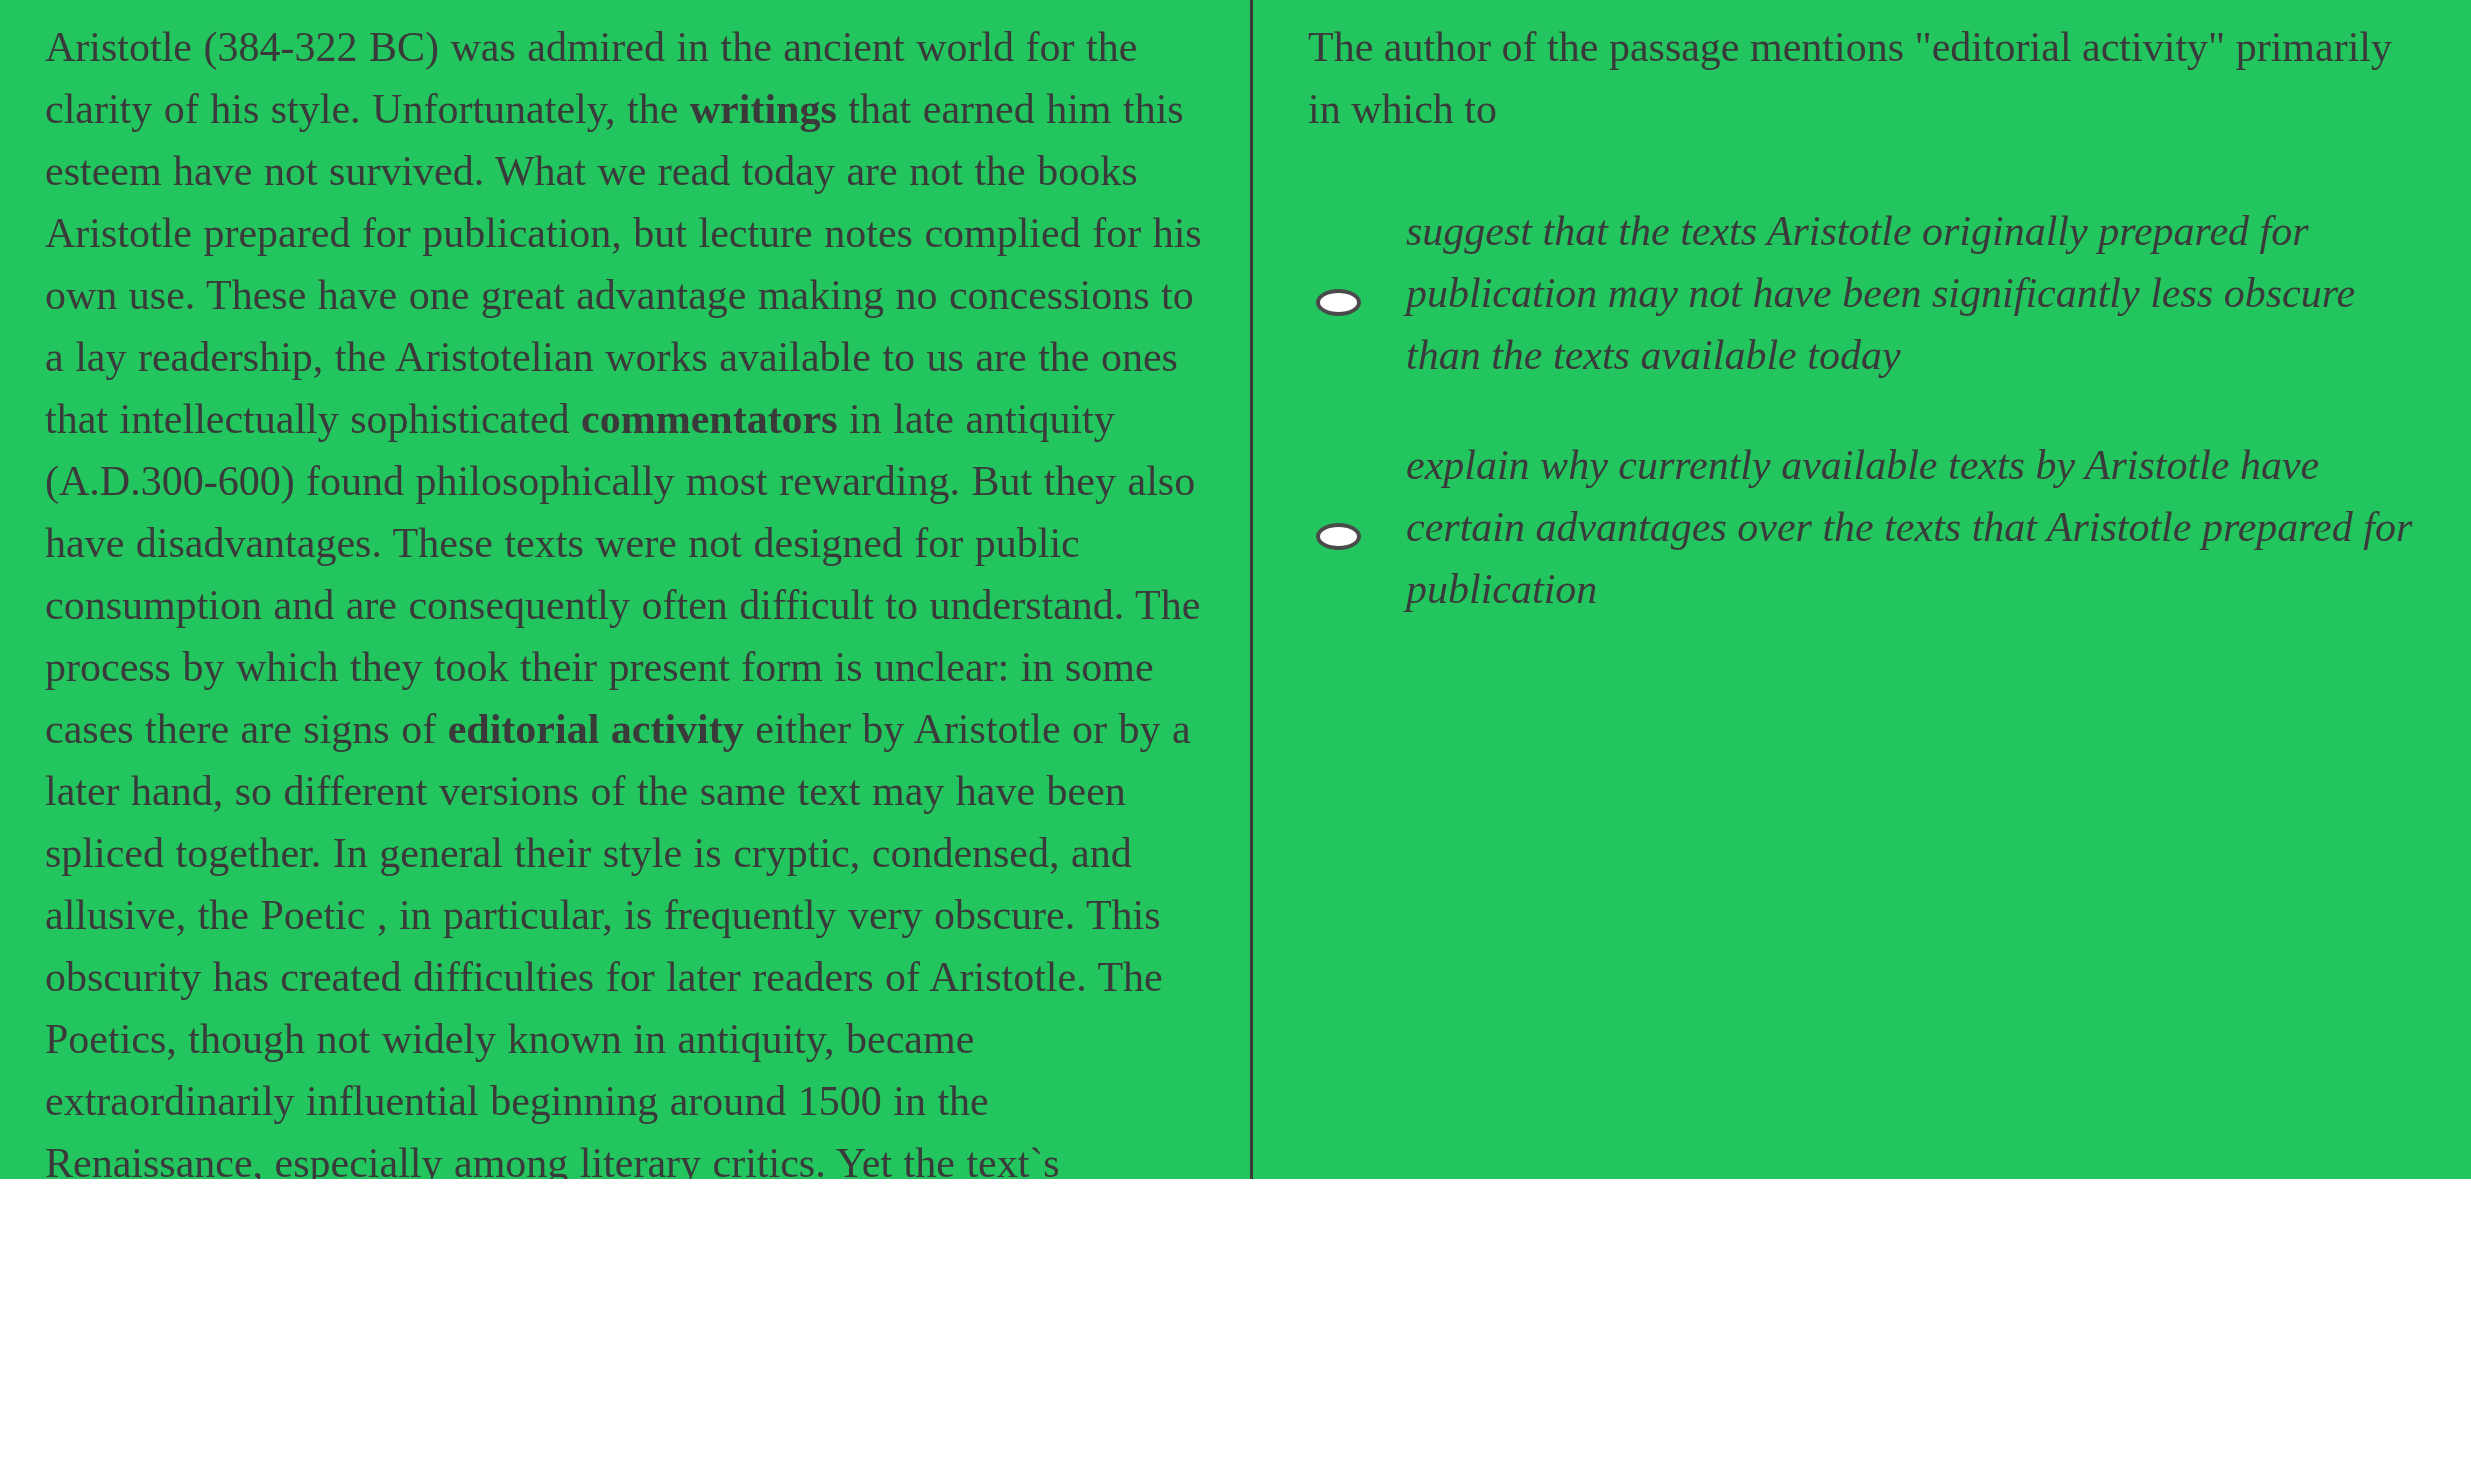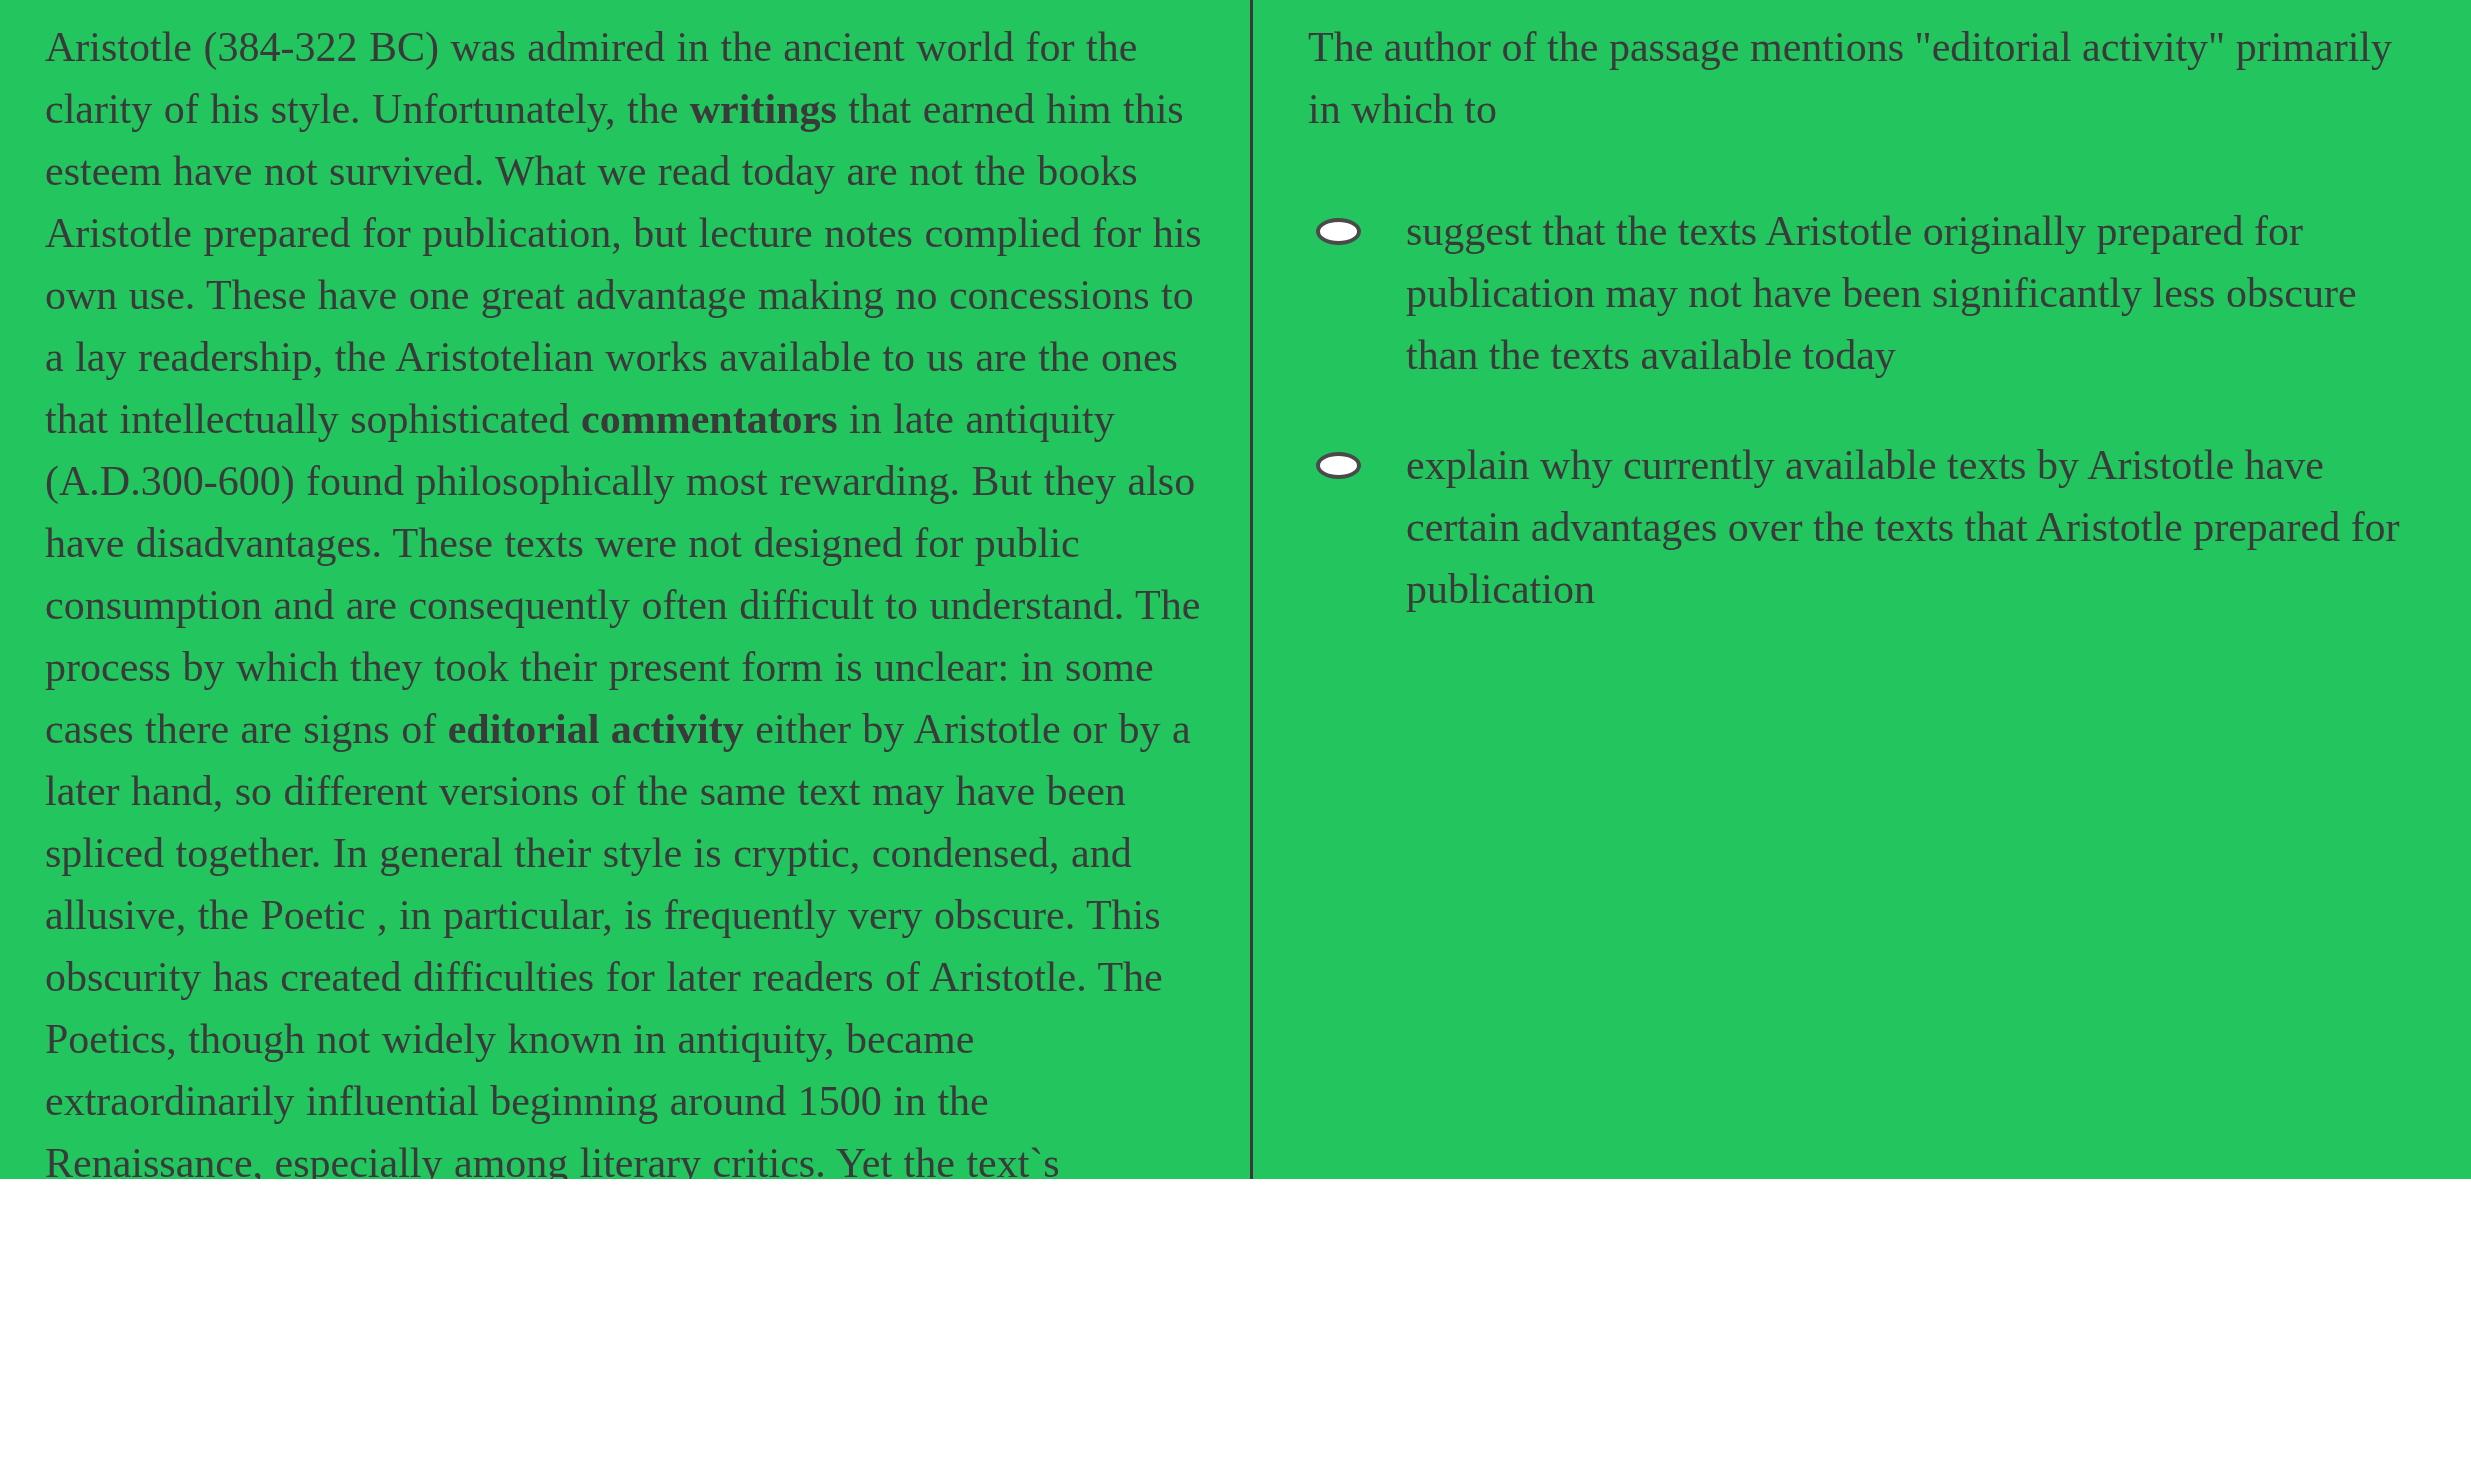--- a/index.html
+++ b/index.html
@@ -35,23 +35,24 @@
   }
   .prompt {
     font-size: 42px;
     line-height: 62px;
     max-width: 1125px;
     margin-bottom: 60px;
   }
   .options { display: flex; flex-direction: column; }
   .option {
     display: flex;
-    align-items: flex-start;
+    align-items: center;
     margin-bottom: 48px;
     cursor: pointer;
+    font-style: italic;
   }
   .radio {
     flex: 0 0 45px;
     width: 45px;
     height: 27px;
     margin: 18px 45px 0 8px;
     border: 4px solid #4a4a4a;
     border-radius: 50%;
     background: #ffffff;
   }

